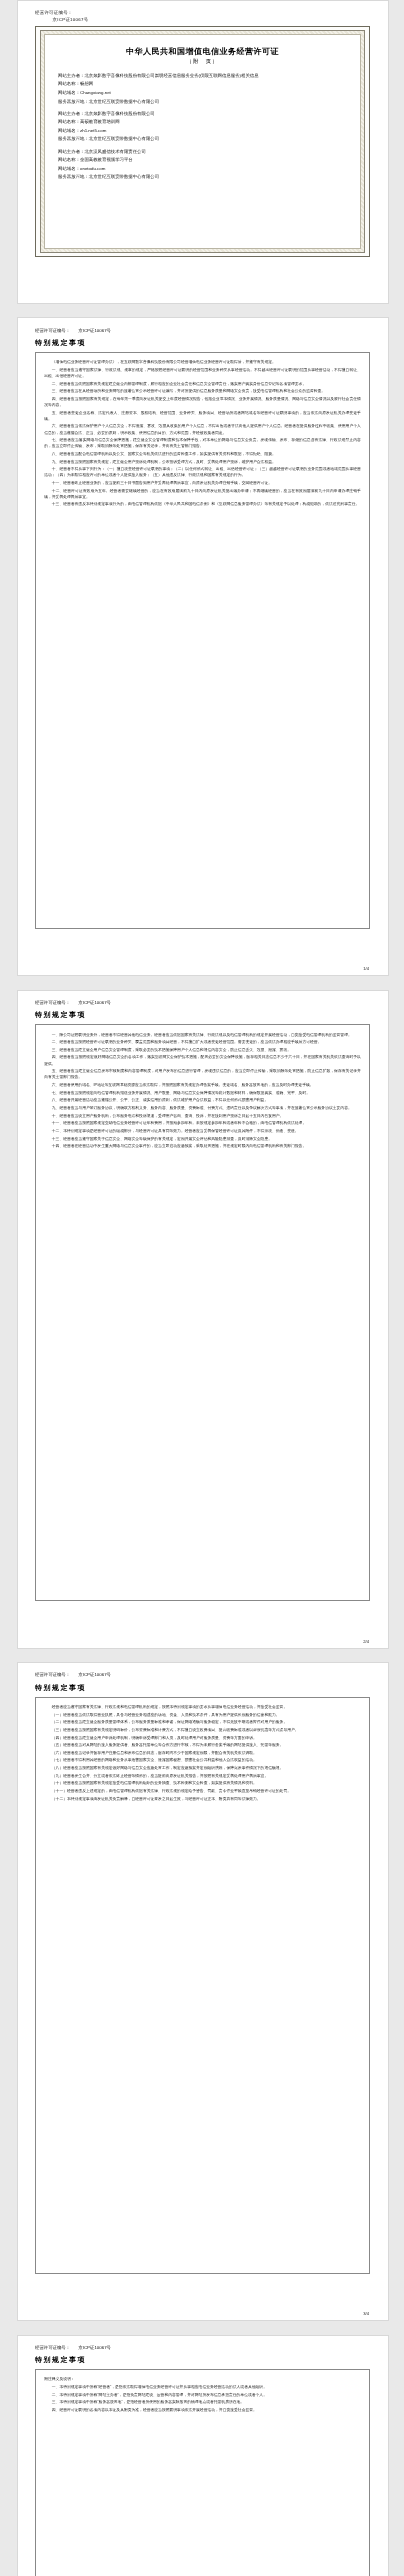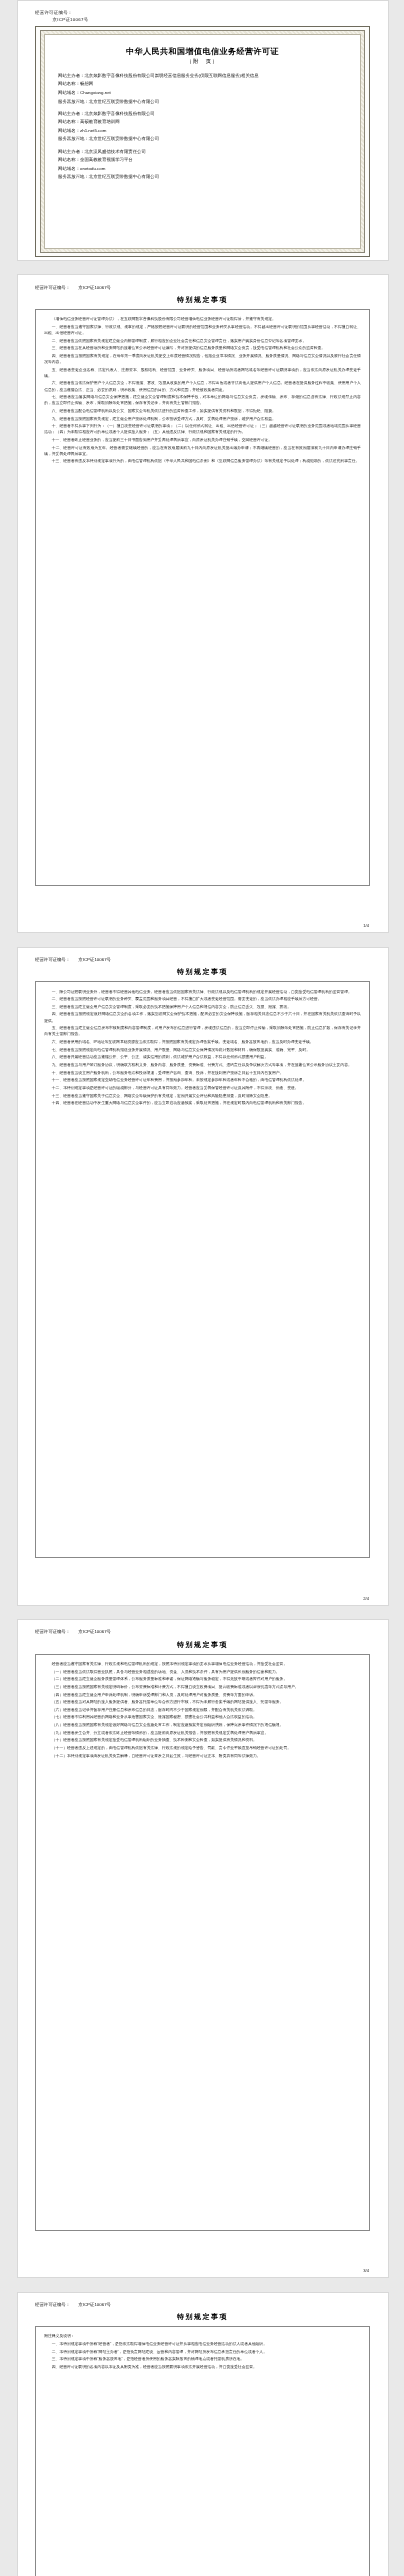--- a/index.html
+++ b/index.html
@@ -15,21 +15,21 @@
   }
   .page {
     width: 372px;
     margin: 0 auto 13.4px auto;
     background: #ffffff;
     box-sizing: border-box;
     padding: 9.3px 17.5px 7.2px 17.5px;
     position: relative;
     border: 0.5px solid #d8d8d8;
   }
-  .page-1 { height: 261px; }
+  .page-1 { height: 304px; }
   .page-2 { height: 659px; }
   .page-3 { height: 659px; }
   .page-4 { height: 659px; }
   .page-5 { height: 526px; }
 
   
   .lic-head {
     font-size: 4.4px;
     color: #111;
     line-height: 1.5;
@@ -91,21 +91,20 @@
     color: #111;
   }
   .cert-lines .ln {
     white-space: nowrap;
     overflow: hidden;
   }
   .cert-lines .gap { margin-top: 3.6px; }
 
   
   .sp-title {
-    text-align: center;
     font-family: Liberation Serif, serif;
     font-weight: bold;
     font-size: 7px;
     letter-spacing: 1.5px;
     color: #000;
     margin: 5.2px 0 4.1px 0;
   }
   .sp-box {
     border: 0.5px solid #888;
     padding: 6.2px 8.2px 7.2px 8.2px;

